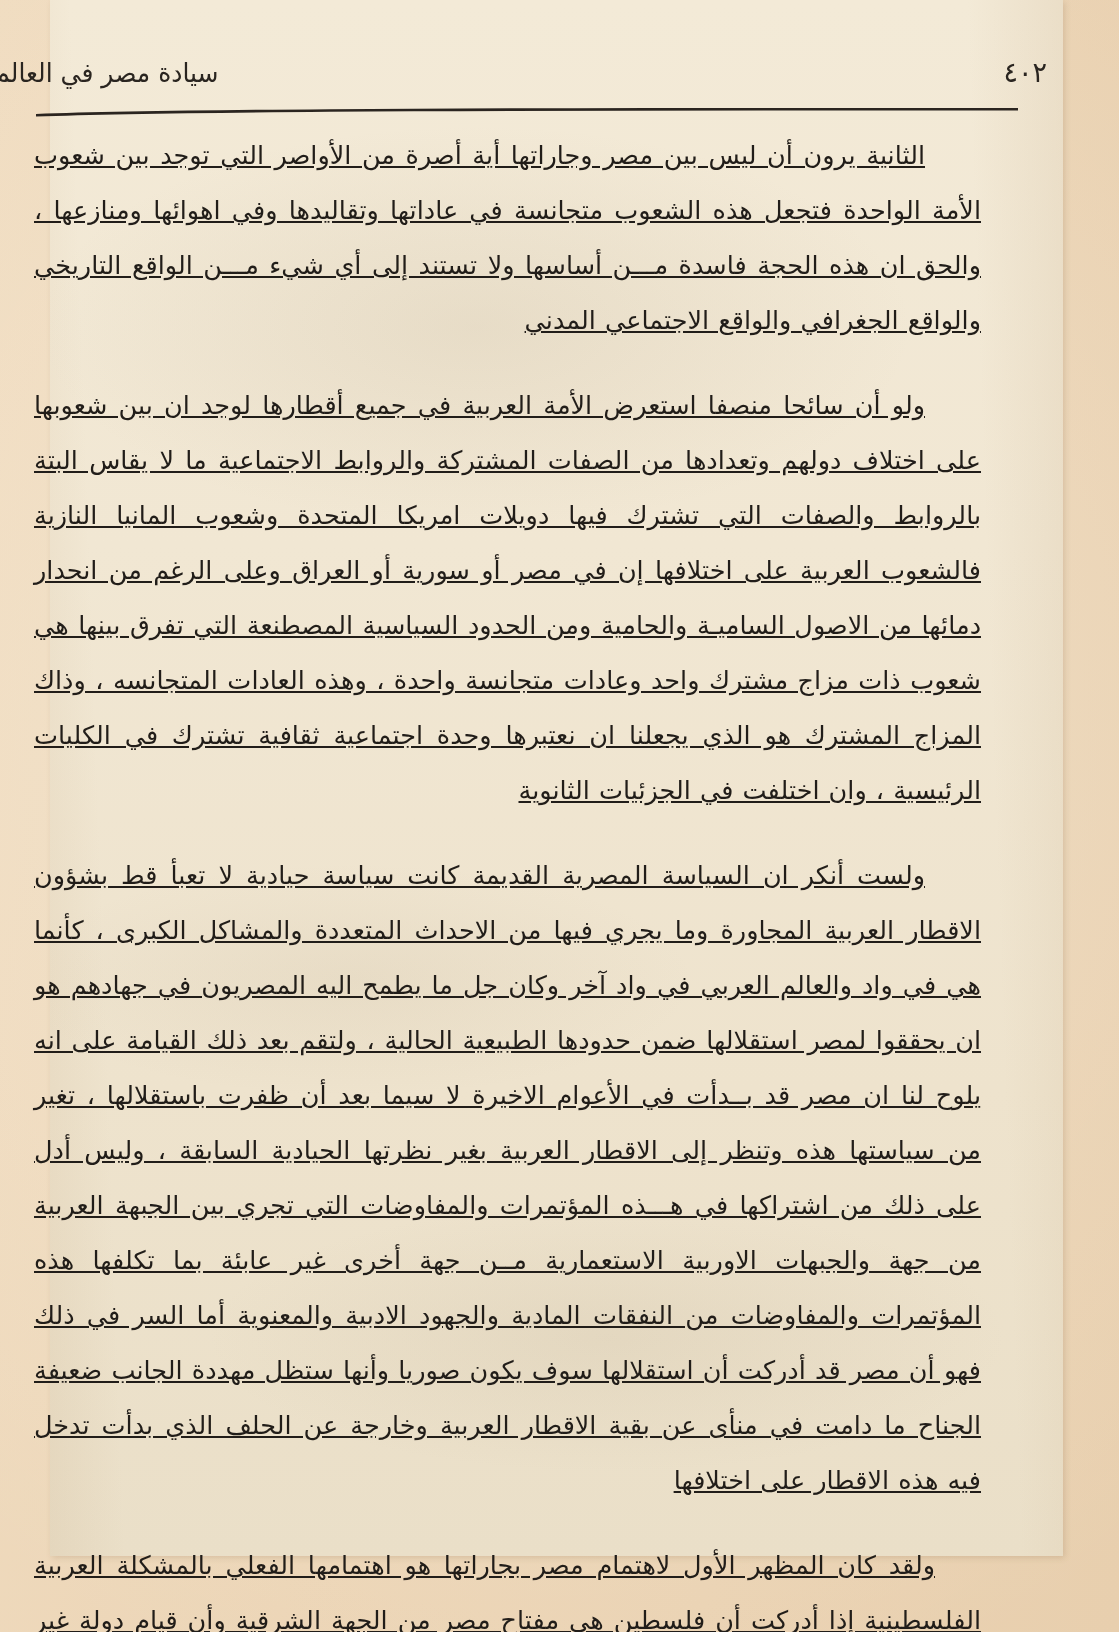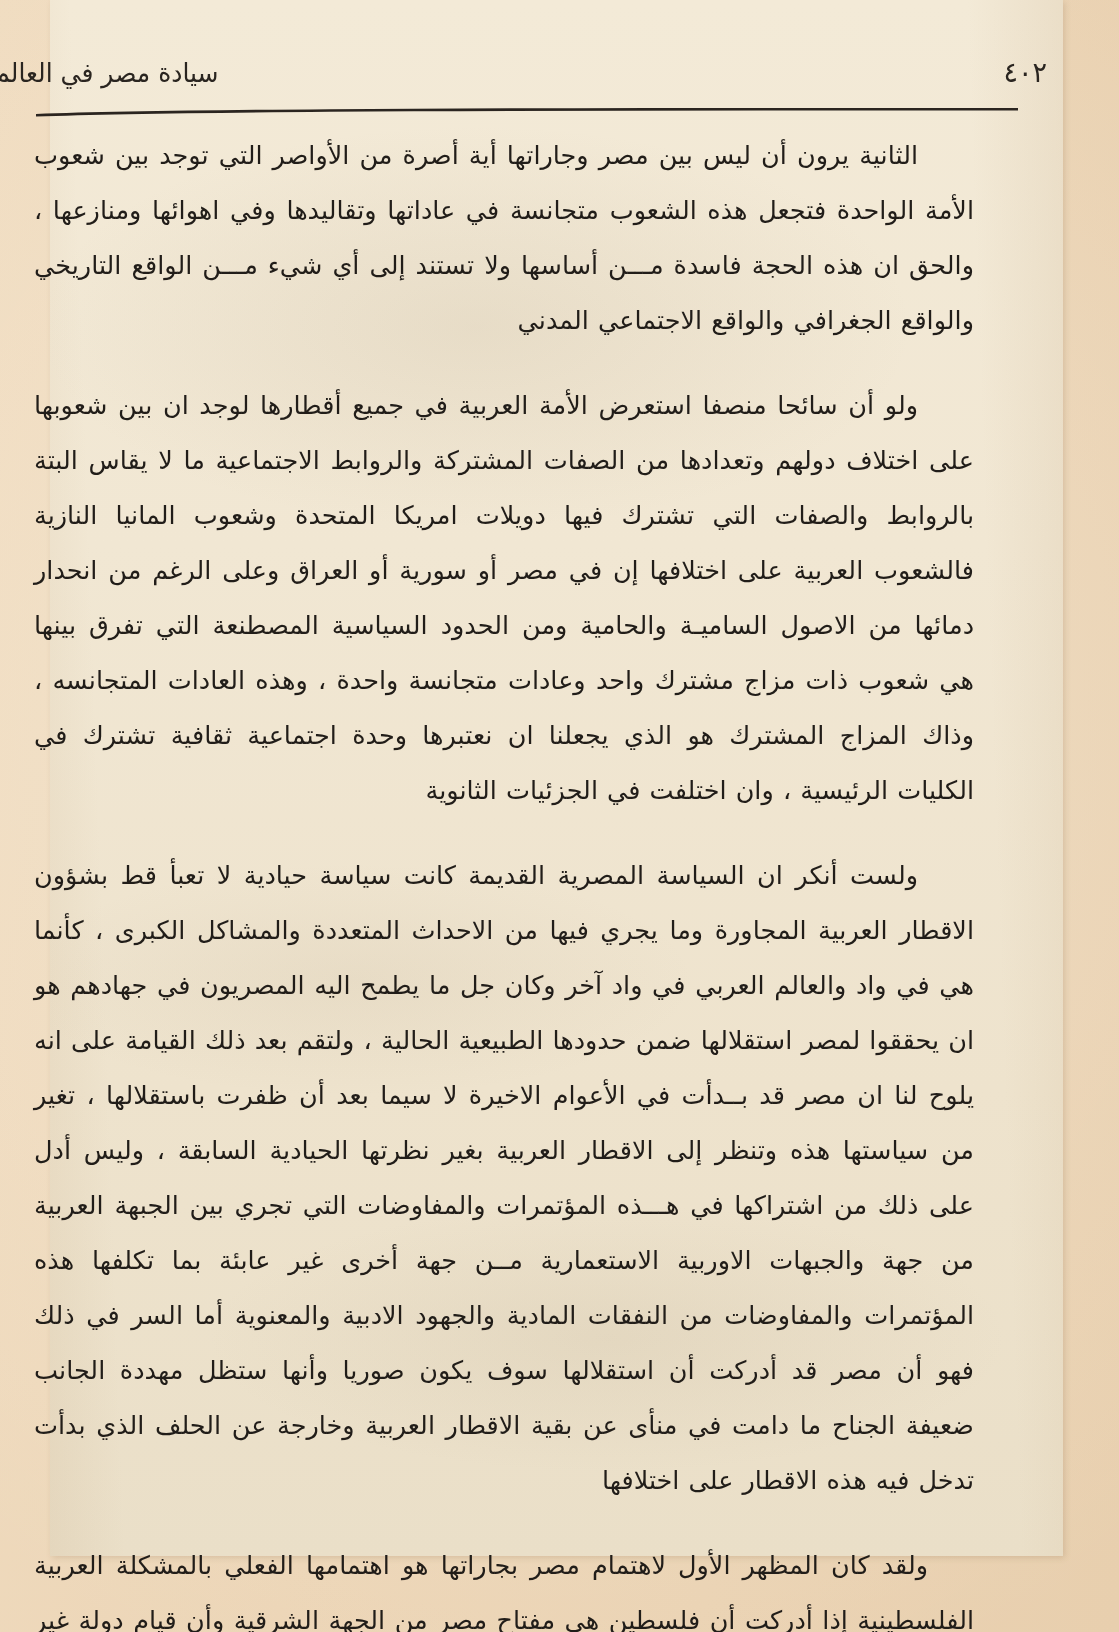--- a/index.html
+++ b/index.html
@@ -98,24 +98,25 @@
     left: 34px;
     width: 952px;
     color: #211d19;
     font-size: 25.5px;
     line-height: 55px;
     text-align: justify;
     text-justify: inter-word;
     direction: rtl;
   }
   .para {
-    margin: 0 12px 10px 0;
+    margin: 0 5px 10px 0;
     text-indent: 56px;
     text-align: justify;
     word-spacing: 1px;
+    text-decoration: underline;
   }
   .para.gap-before { margin-top: 30px; }
   .para.last { text-indent: 46px; }
 
   
   .para, .head-title, .page-number {
     font-family: "DejaVu Sans", "Liberation Sans", sans-serif;
     font-weight: 400;
   }
   .para {

